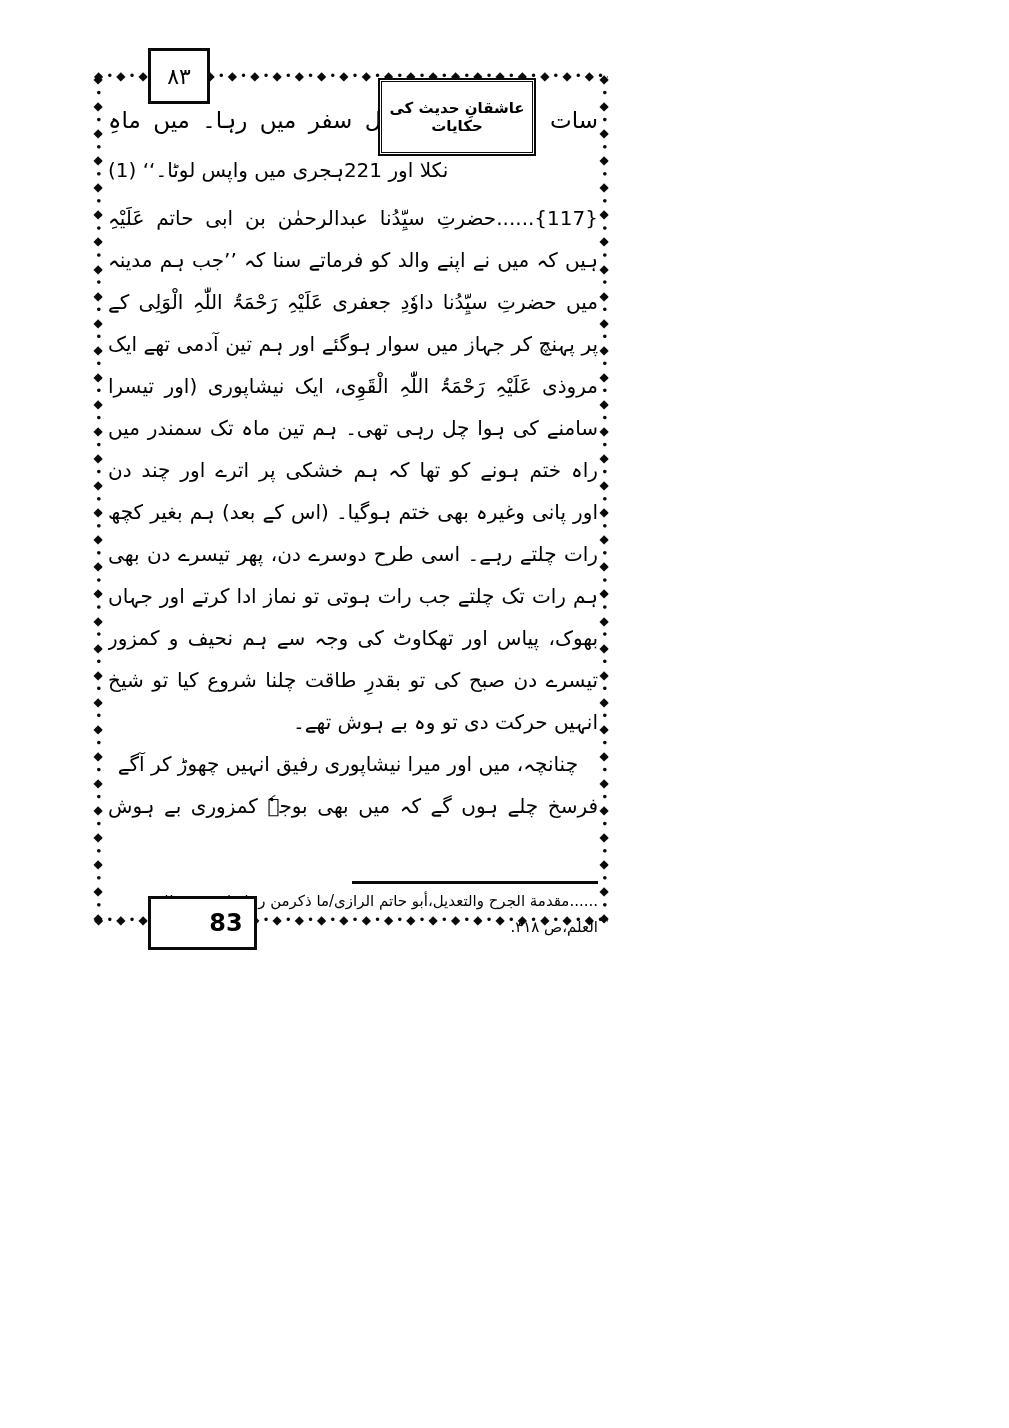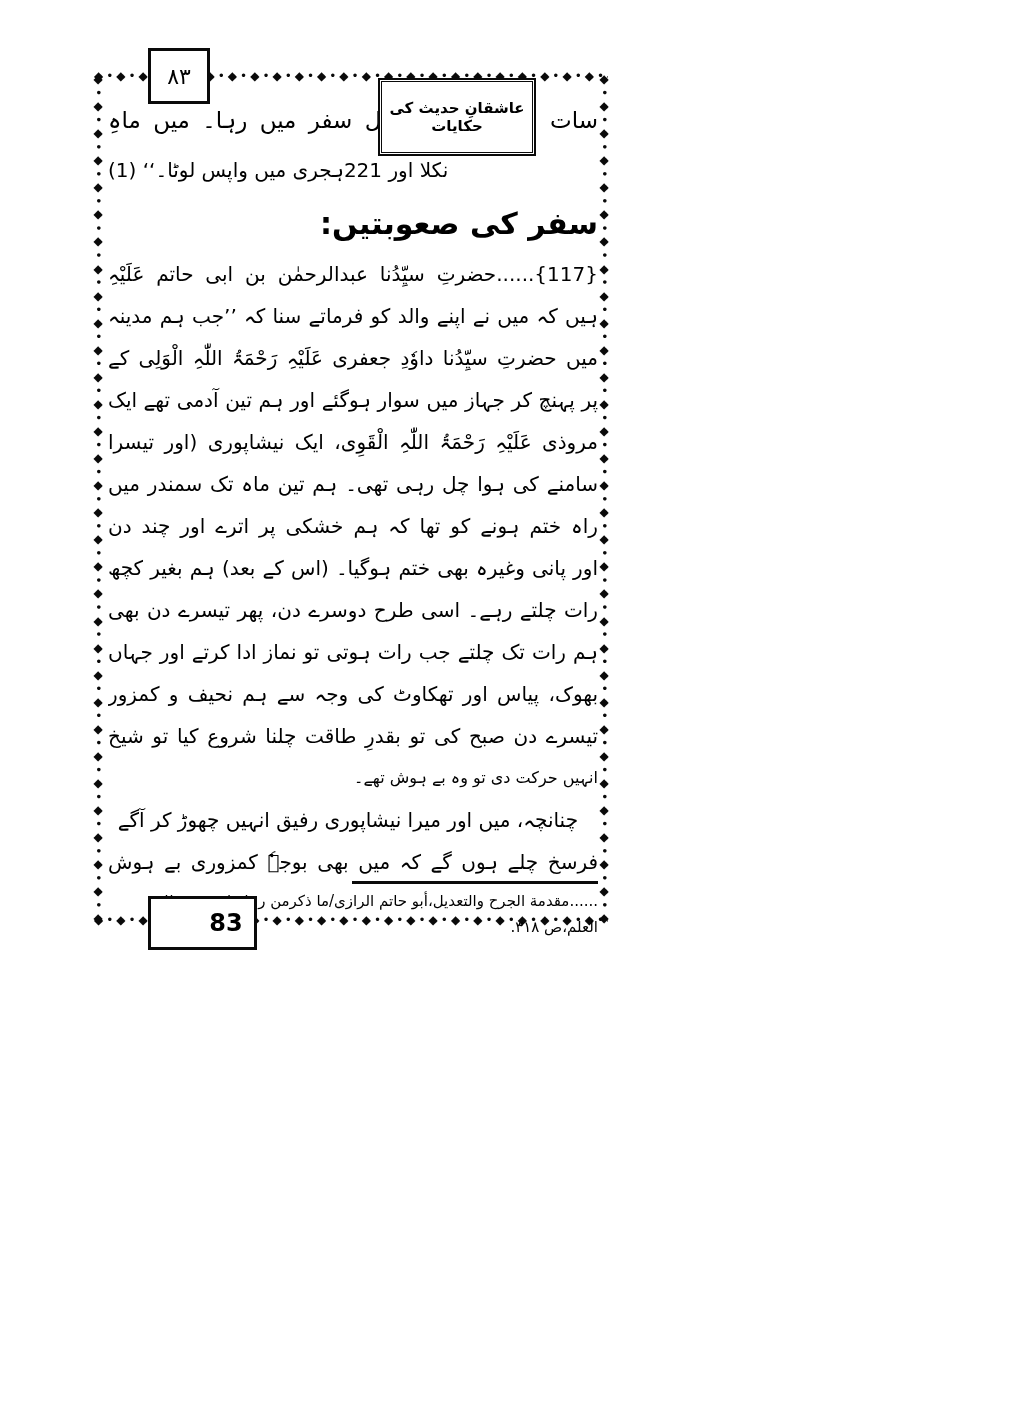--- a/index.html
+++ b/index.html
@@ -14,21 +14,21 @@
   .frame-box{position:absolute;background:#fff;border:3px solid #0a0a0a;z-index:5;
              display:flex;align-items:center;justify-content:center;text-align:center;}
   .frame-box.thin{border-width:2px;box-shadow:inset 0 0 0 1px #fff,inset 0 0 0 2px #0a0a0a;}
   
   .textcol{position:absolute;left:108px;top:98px;width:490px;direction:rtl;z-index:2;}
   .line{width:100%;overflow:hidden;}
   .s-l1{height:50px;font-size:23px;line-height:44px;text-align:justify;text-align-last:justify;}
   .s-l2{height:50px;font-size:20px;line-height:44px;text-align:left;}
   .s-heading{height:56px;font-size:30px;line-height:52px;font-weight:bold;text-align:right;}
   .s-j{height:42px;font-size:20px;line-height:40px;text-align:justify;text-align-last:justify;}
-  .s-r{height:42px;font-size:16px;line-height:40px;text-align:right;}
+  .s-r{height:42px;font-size:20px;line-height:40px;text-align:right;}
   .s-indent{height:42px;font-size:20px;line-height:40px;text-align:right;padding-right:20px;width:470px;}
   
   .footnote-rule{position:absolute;left:352px;top:881px;width:246px;height:3px;background:#0a0a0a;z-index:2;}
   .footnote{position:absolute;left:104px;top:888px;width:494px;direction:rtl;text-align:right;
             font-size:15px;line-height:26px;z-index:2;}
   .hdr-num{font-size:22px;}
   .hdr-title{font-size:15px;font-weight:bold;padding:16px 4px;margin-top:20px;}
   .ftr-num{font-size:24px;font-weight:bold;}
   .ftr-pub{font-size:13px;font-weight:bold;padding:0 4px;}
 </style>
@@ -45,21 +45,20 @@
   <div class="frame-box hdr-num" style="left:148px;top:48px;width:56px;height:50px;">
     <span>٨٣</span>
   </div>
   <div class="frame-box thin hdr-title" style="left:378px;top:58px;width:146px;height:42px;">
     <span dir="rtl">عاشقانِ حدیث کی حکایات</span>
   </div>
 
   <div class="textcol" id="body-lines">
       <div class="line s-l1">سات سال تک مسلسل سفر میں رہا۔ میں ماہِ رمضان 213ہجری میں ’’رے‘‘ سے</div>
       <div class="line s-l2">نکلا اور 221ہجری میں واپس لوٹا۔‘‘ (1)</div>
-      <div class="line s-heading">سفر کی صعوبتیں:</div>
       <div class="line s-j">{117}......حضرتِ سیِّدُنا عبدالرحمٰن بن ابی حاتم عَلَیْہِ رَحْمَۃُ اللّٰہِ الْحَاکِم فرماتے</div>
       <div class="line s-j">ہیں کہ میں نے اپنے والد کو فرماتے سنا کہ ’’جب ہم مدینہ منورہ زَادَھَا اللّٰہُ شَرَفًا وَّ تَعْظِیْمًا</div>
       <div class="line s-j">میں حضرتِ سیِّدُنا داوٗدِ جعفری عَلَیْہِ رَحْمَۃُ اللّٰہِ الْوَلِی کے پاس سے روانہ ہوئے تو بندرگاہ</div>
       <div class="line s-j">پر پہنچ کر جہاز میں سوار ہوگئے اور ہم تین آدمی تھے ایک حضرت سیِّدُنا شیخ ابوزُہَیر</div>
       <div class="line s-j">مروذی عَلَیْہِ رَحْمَۃُ اللّٰہِ الْقَوِی، ایک نیشاپوری (اور تیسرا میں خود تھا) جب ہم سوار ہوئے تو</div>
       <div class="line s-j">سامنے کی ہوا چل رہی تھی۔ ہم تین ماہ تک سمندر میں رہے حتیٰ کہ تنگ آگئے۔ زادِ</div>
       <div class="line s-j">راہ ختم ہونے کو تھا کہ ہم خشکی پر اترے اور چند دن پیدل چلتے رہے یہاں تک زادِ راہ</div>
       <div class="line s-j">اور پانی وغیرہ بھی ختم ہوگیا۔ (اس کے بعد) ہم بغیر کچھ کھائے پیئے ایک دن اور ایک</div>
       <div class="line s-j">رات چلتے رہے۔ اسی طرح دوسرے دن، پھر تیسرے دن بھی چلتے رہے۔ روزانہ</div>
       <div class="line s-j">ہم رات تک چلتے جب رات ہوتی تو نماز ادا کرتے اور جہاں ہوتے گر پڑتے۔</div>

